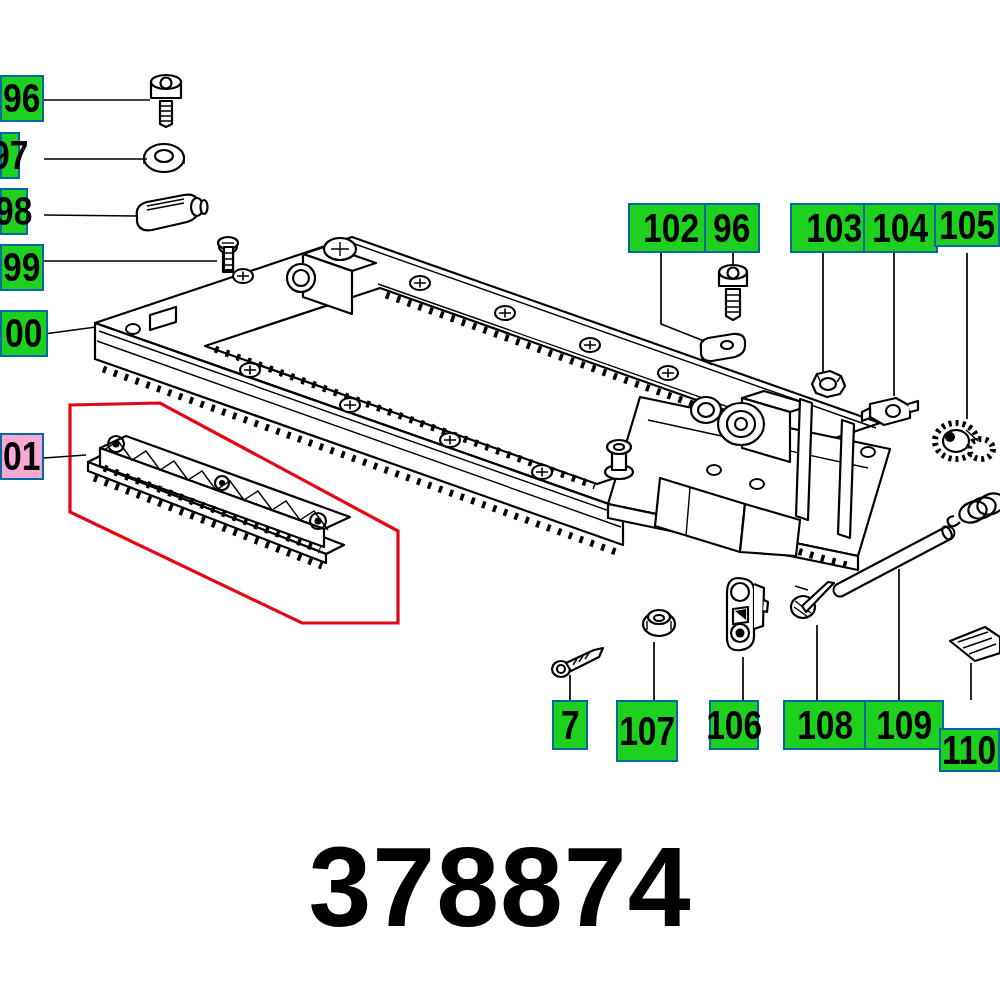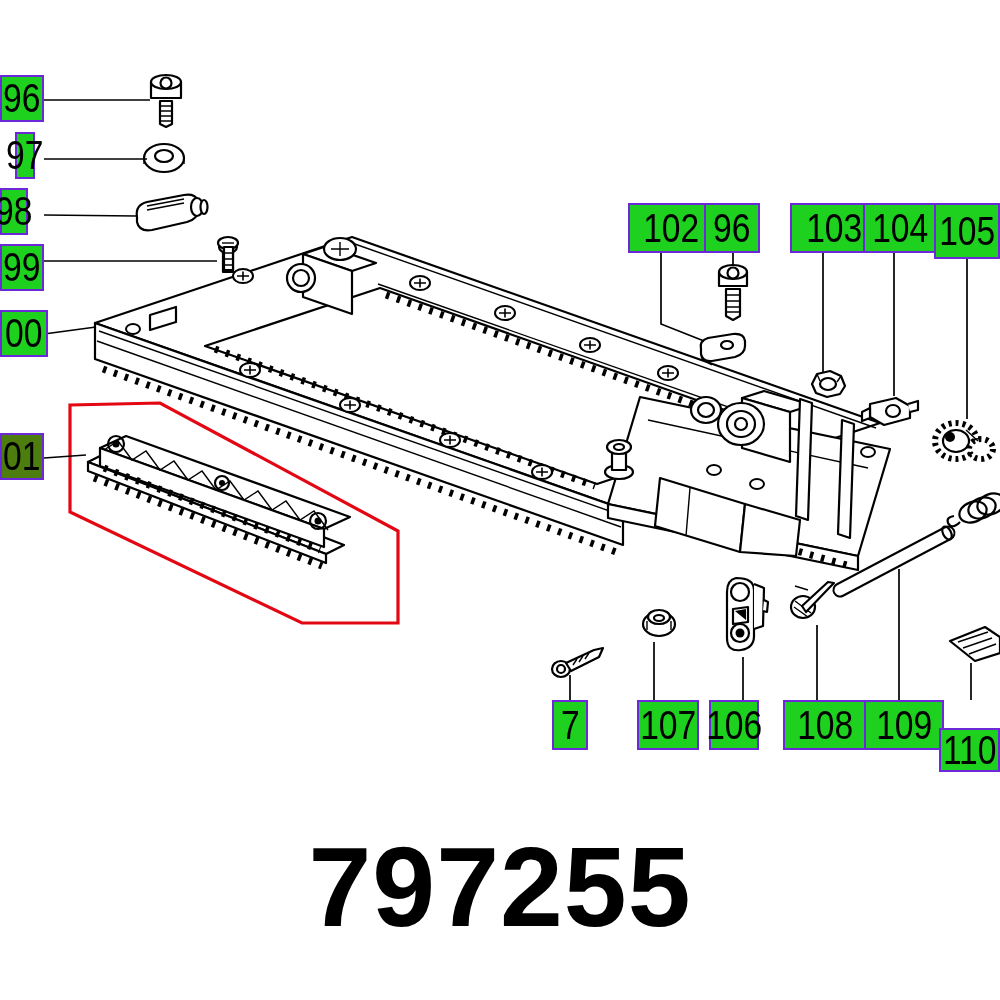--- a/index.html
+++ b/index.html
@@ -1,23 +1,23 @@
 <!DOCTYPE html>
 <html><head>
 <meta charset="utf-8">
 <style>
   html,body{margin:0;padding:0;background:#fff;}
   .stage{position:relative;width:1000px;height:1000px;background:#fff;overflow:hidden;
          font-family:"Liberation Sans", sans-serif;}
   .stage svg{position:absolute;left:0;top:0;}
   .callout{position:absolute;display:flex;align-items:center;justify-content:center;
-           box-sizing:border-box;background:#1fd11f;border:2px solid #6d28d9;
-           color:#000;font-size:41px;font-weight:400;line-height:1;}
+           box-sizing:border-box;background:#1fd11f;border:2px solid #0369a1;
+           color:#000;font-size:41px;font-weight:700;line-height:1;}
   .callout span{display:inline-block;transform:scaleX(.82);white-space:nowrap;}
-  .callout.red{background:#4d7c0f;}
+  .callout.red{background:#f9a8d4;}
   .partnum{position:absolute;left:0;top:822px;width:1000px;text-align:center;
            font-size:113px;font-weight:bold;color:#000;letter-spacing:1px;}
   .ln{stroke:#000;stroke-width:2.2;fill:#fff;stroke-linejoin:round;}
   .lnf{stroke:#000;stroke-width:2.2;fill:none;stroke-linejoin:round;}
   .thin{stroke:#000;stroke-width:1.4;fill:none;}
   .leader{stroke:#000;stroke-width:1.7;fill:none;}
   .teeth{stroke:#000;stroke-width:7;stroke-dasharray:3.5 8;fill:none;}
   .gearteeth{stroke:#000;stroke-width:6;stroke-dasharray:3 4;fill:#fff;}
   .blk{fill:#000;stroke:none;}
   .hl{stroke:#e30613;stroke-width:3.2;fill:none;stroke-linejoin:miter;}
@@ -258,21 +258,21 @@
     <path class="leader" d="M743,700 L743,657"></path>
     <path class="leader" d="M817,700 L817,625"></path>
     <path class="leader" d="M899,700 L899,569"></path>
     <path class="leader" d="M971,700 L971,663"></path>
   </g>
 </svg>
 
 <div class="callout" style="left:0;top:75px;width:44px;height:47px">
       <span>96</span>
     </div>
-<div class="callout" style="left:15px;top:132px;width:20px;height:47px">
+<div class="callout" style="left:0;top:132px;width:20px;height:47px">
       <span>97</span>
     </div>
 <div class="callout" style="left:0;top:188px;width:28px;height:47px">
       <span>98</span>
     </div>
 <div class="callout" style="left:0;top:244px;width:44px;height:47px">
       <span>99</span>
     </div>
 <div class="callout" style="left:0;top:310px;width:48px;height:47px">
       <span>00</span>
@@ -286,38 +286,38 @@
     </div>
 <div class="callout" style="left:704px;top:203px;width:56px;height:50px">
       <span>96</span>
     </div>
 <div class="callout" style="left:790px;top:203px;width:88px;height:50px">
       <span>103</span>
     </div>
 <div class="callout" style="left:863px;top:203px;width:75px;height:50px">
       <span>104</span>
     </div>
-<div class="callout" style="left:934px;top:203px;width:66px;height:56px">
+<div class="callout" style="left:934px;top:203px;width:66px;height:44px">
       <span>105</span>
     </div>
 
 <div class="callout" style="left:552px;top:700px;width:36px;height:50px">
       <span>7</span>
     </div>
-<div class="callout" style="left:637px;top:700px;width:62px;height:50px">
+<div class="callout" style="left:616px;top:700px;width:62px;height:62px">
       <span>107</span>
     </div>
 <div class="callout" style="left:709px;top:700px;width:50px;height:50px">
       <span>106</span>
     </div>
 <div class="callout" style="left:783px;top:700px;width:84px;height:50px">
       <span>108</span>
     </div>
 <div class="callout" style="left:864px;top:700px;width:80px;height:50px">
       <span>109</span>
     </div>
 <div class="callout" style="left:939px;top:728px;width:61px;height:44px">
       <span>110</span>
     </div>
 
-<div class="partnum">797255</div>
+<div class="partnum">378874</div>
 
 </div>
 
 </body></html>

